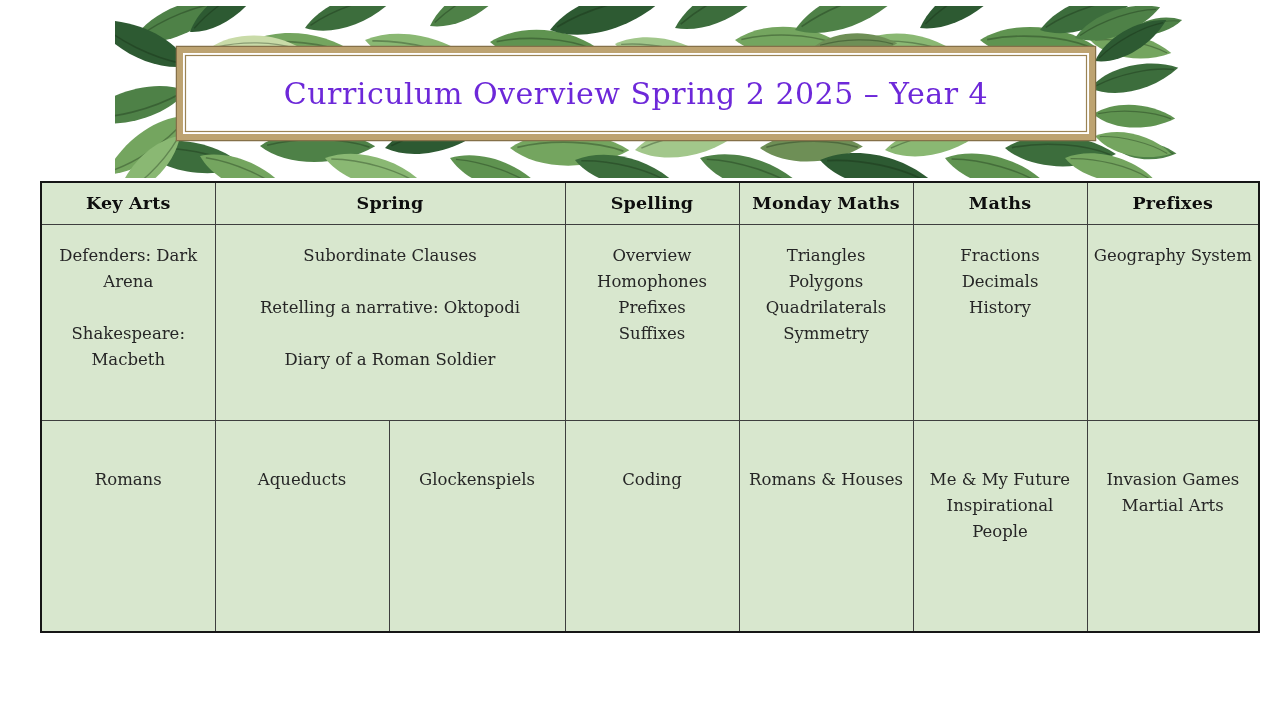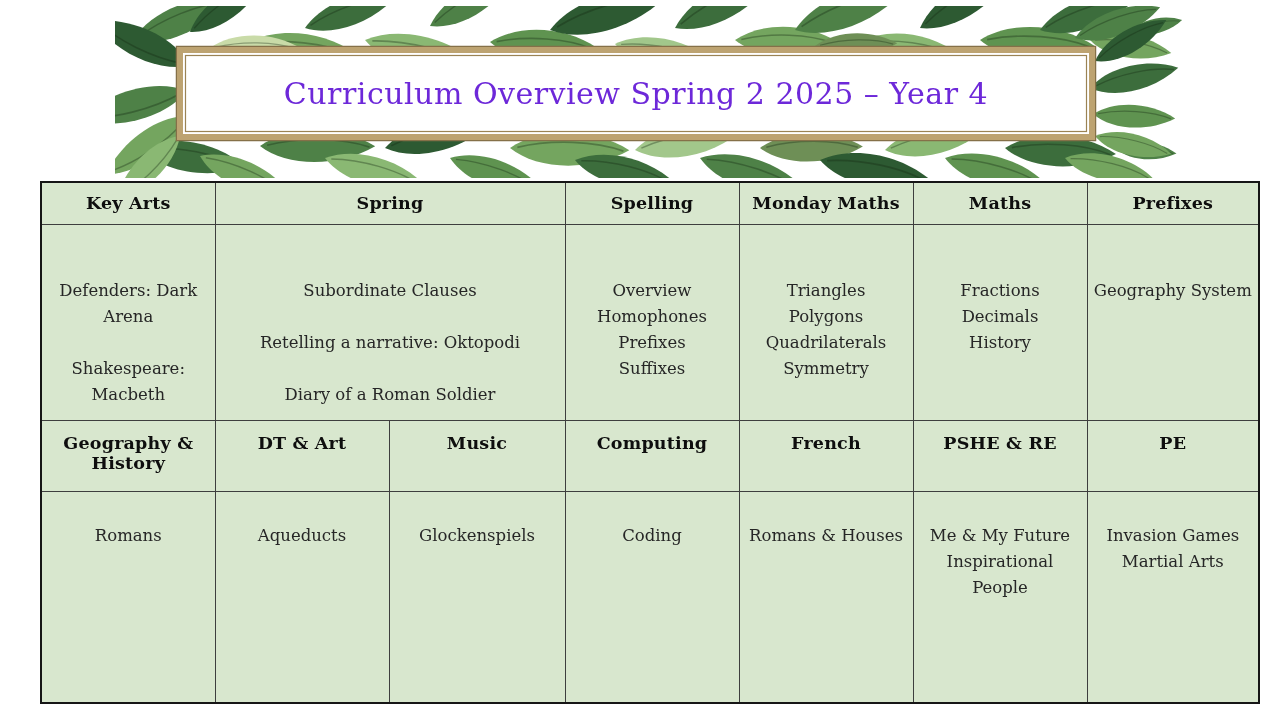--- a/index.html
+++ b/index.html
@@ -65,22 +65,22 @@
   }
   tr.hdr1 th.subject { vertical-align: middle; }
   tr.hdr2 th.subject { vertical-align: top; padding-top: 12px; }
   td.topics {
     vertical-align: top;
     font-size: 16.5px;
     line-height: 26px;
     color: #262626;
     white-space: pre-line;
   }
-  tr.body1 td.topics { padding-top: 53px; }
-  tr.body2 td.topics { padding-top: 31px; }
+  tr.body1 td.topics { padding-top: 18px; }
+  tr.body2 td.topics { padding-top: 46px; }
 </style>
 </head>
 <body>
 
 <div class="stage">
 
   <div class="banner">
     <svg width="1070" height="172" viewBox="0 0 1070 172">
       <defs>
         <g id="leaf">
@@ -180,29 +180,20 @@
 Suffixes</td>
       <td class="topics">Triangles
 Polygons
 Quadrilaterals
 Symmetry</td>
       <td class="topics">Fractions
 Decimals
 History</td>
       <td class="topics">Geography System</td>
     </tr>
-    <tr class="hdr2">
-      <th class="subject">Geography &amp; History</th>
-      <th class="subject">DT &amp; Art</th>
-      <th class="subject">Music</th>
-      <th class="subject">Computing</th>
-      <th class="subject">French</th>
-      <th class="subject">PSHE &amp; RE</th>
-      <th class="subject">PE</th>
-    </tr>
     <tr class="body2">
       <td class="topics">Romans</td>
       <td class="topics">Aqueducts</td>
       <td class="topics">Glockenspiels</td>
       <td class="topics">Coding</td>
       <td class="topics">Romans &amp; Houses</td>
       <td class="topics">Me &amp; My Future
 Inspirational People</td>
       <td class="topics">Invasion Games
 Martial Arts</td>

